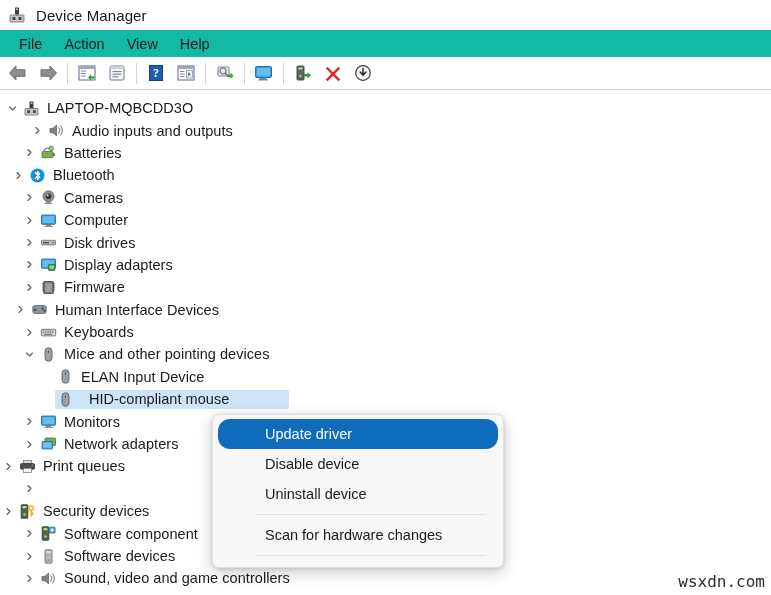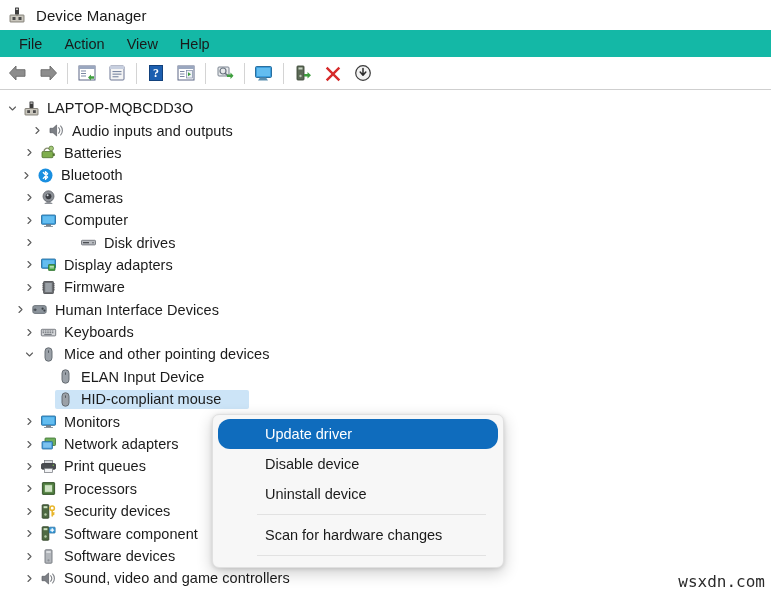--- a/index.html
+++ b/index.html
@@ -388,21 +388,21 @@
           <rect x="2" y="7.5" width="11" height="6.2" rx="1" fill="#7fae4e" stroke="#4e6e2e" stroke-width="0.8"></rect>
           <rect x="13" y="9.3" width="1.8" height="2.6" rx="0.4" fill="#4e6e2e"></rect>
           <path d="M4 7.5 C4 4.5 7.5 3.2 9.5 5" fill="none" stroke="#8a8f73" stroke-width="1.4"></path>
           <circle cx="11.2" cy="4.4" r="2.3" fill="#a5c97a" stroke="#4e6e2e" stroke-width="0.7"></circle>
         </svg>
       </span>
       <span class="node-label">Batteries</span>
     </span>
   </div>
 
-  <div class="tree-row" style="padding-left:10px;margin-left:8px;">
+  <div class="tree-row" style="padding-left:10px;">
     <span class="twisty">
       <svg width="9" height="9" viewBox="0 0 9 9">
           <path d="M3 1.5 L6 4.5 L3 7.5" fill="none" stroke="#5d5d5d" stroke-width="1.1" stroke-linecap="round" stroke-linejoin="round"></path>
         </svg>
     </span>
     <span class="row-inner">
       <span class="node-icon">
         <svg width="17" height="17" viewBox="0 0 17 17">
           <circle cx="8.5" cy="8.5" r="7" fill="#1a8fe0"></circle>
           <path d="M6.3 5.5 L10.6 10.1 L8.5 12.3 L8.5 4.6 L10.6 6.8 L6.3 11.4" fill="none" stroke="#ffffff" stroke-width="1.3" stroke-linejoin="round" stroke-linecap="round"></path>
@@ -444,21 +444,21 @@
           <rect x="1.5" y="3" width="14" height="9.3" rx="0.8" fill="#3b9ede" stroke="#2a6f9e" stroke-width="0.9"></rect>
           <rect x="2.8" y="4.2" width="11.4" height="6.9" fill="#63bdf0"></rect>
           <rect x="6" y="12.3" width="5" height="1.6" fill="#6d7780"></rect>
           <rect x="4" y="13.9" width="9" height="1.2" rx="0.4" fill="#8d969e"></rect>
         </svg>
       </span>
       <span class="node-label">Computer</span>
     </span>
   </div>
 
-  <div class="tree-row" style="padding-left:21px;gap:40px;">
+  <div class="tree-row" style="padding-left:21px;">
     <span class="twisty">
       <svg width="9" height="9" viewBox="0 0 9 9">
           <path d="M3 1.5 L6 4.5 L3 7.5" fill="none" stroke="#5d5d5d" stroke-width="1.1" stroke-linecap="round" stroke-linejoin="round"></path>
         </svg>
     </span>
     <span class="row-inner">
       <span class="node-icon">
         <svg width="17" height="17" viewBox="0 0 17 17">
           <rect x="1.5" y="6.3" width="14" height="4.6" rx="0.8" fill="#b9bcc1" stroke="#6f7379" stroke-width="0.9"></rect>
           <rect x="3" y="8" width="6" height="1.3" fill="#4b4e53"></rect>
@@ -588,21 +588,21 @@
         <svg width="17" height="17" viewBox="0 0 17 17">
           <rect x="5" y="1.8" width="7" height="13.4" rx="3.4" fill="#9ba1a8" stroke="#5c636a" stroke-width="0.9"></rect>
           <rect x="8.1" y="4" width="0.9" height="3" rx="0.45" fill="#4a5056"></rect>
         </svg>
       </span>
       <span class="node-label">ELAN Input Device</span>
     </span>
   </div>
 
   <div class="tree-row selected" style="padding-left:55px;">
-    <span class="row-inner" style="padding-right:28px;">
+    <span class="row-inner" style="padding-right:60px;gap:8px;">
       <span class="node-icon">
         <svg width="17" height="17" viewBox="0 0 17 17">
           <rect x="5" y="1.8" width="7" height="13.4" rx="3.4" fill="#9ba1a8" stroke="#5c636a" stroke-width="0.9"></rect>
           <rect x="8.1" y="4" width="0.9" height="3" rx="0.45" fill="#4a5056"></rect>
         </svg>
       </span>
       <span class="node-label">HID-compliant mouse</span>
     </span>
   </div>
 
@@ -636,21 +636,21 @@
         <svg width="17" height="17" viewBox="0 0 17 17">
           <rect x="5" y="2" width="10.5" height="7.5" rx="0.8" fill="#6fae5e" stroke="#3e7230" stroke-width="0.8"></rect>
           <rect x="2" y="5.5" width="10.5" height="7.5" rx="0.8" fill="#4a9ede" stroke="#2a6f9e" stroke-width="0.8"></rect>
           <rect x="3.2" y="6.7" width="8" height="5" fill="#7cc2ef"></rect>
         </svg>
       </span>
       <span class="node-label">Network adapters</span>
     </span>
   </div>
 
-  <div class="tree-row" style="padding-left:21px;">
+  <div class="tree-row" style="">
     <span class="twisty">
       <svg width="9" height="9" viewBox="0 0 9 9">
           <path d="M3 1.5 L6 4.5 L3 7.5" fill="none" stroke="#5d5d5d" stroke-width="1.1" stroke-linecap="round" stroke-linejoin="round"></path>
         </svg>
     </span>
     <span class="row-inner">
       <span class="node-icon">
         <svg width="17" height="17" viewBox="0 0 17 17">
           <rect x="4.4" y="2.4" width="8.2" height="3.2" fill="#d8dade" stroke="#6f7379" stroke-width="0.7"></rect>
           <rect x="1.5" y="5.6" width="14" height="5.6" rx="1.2" fill="#4a4d52" stroke="#32353a" stroke-width="0.8"></rect>
@@ -661,32 +661,23 @@
       <span class="node-label">Print queues</span>
     </span>
   </div>
 
   <div class="tree-row" style="padding-left:21px;">
     <span class="twisty">
       <svg width="9" height="9" viewBox="0 0 9 9">
           <path d="M3 1.5 L6 4.5 L3 7.5" fill="none" stroke="#5d5d5d" stroke-width="1.1" stroke-linecap="round" stroke-linejoin="round"></path>
         </svg>
     </span>
-    <span class="row-inner">
-      <span class="node-icon">
-        <svg width="17" height="17" viewBox="0 0 17 17">
-          <rect x="2.4" y="2.6" width="12.2" height="11.8" rx="0.6" fill="#4e7a3e" stroke="#2f4e25" stroke-width="0.9"></rect>
-          <rect x="4.6" y="4.8" width="7.8" height="7.4" fill="#cfe3c4" stroke="#5a8a49" stroke-width="0.7"></rect>
-        </svg>
-      </span>
-      <span class="node-label">Processors</span>
-    </span>
-  </div>
-
-  <div class="tree-row" style="padding-left:21px;">
+  </div>
+
+  <div class="tree-row" style="">
     <span class="twisty">
       <svg width="9" height="9" viewBox="0 0 9 9">
           <path d="M3 1.5 L6 4.5 L3 7.5" fill="none" stroke="#5d5d5d" stroke-width="1.1" stroke-linecap="round" stroke-linejoin="round"></path>
         </svg>
     </span>
     <span class="row-inner">
       <span class="node-icon">
         <svg width="17" height="17" viewBox="0 0 17 17">
           <rect x="2.2" y="1.8" width="6.6" height="13.4" rx="0.6" fill="#4e6a42" stroke="#2f4226" stroke-width="0.9"></rect>
           <rect x="3.6" y="3.2" width="3.8" height="2" fill="#cfe3c4"></rect>

